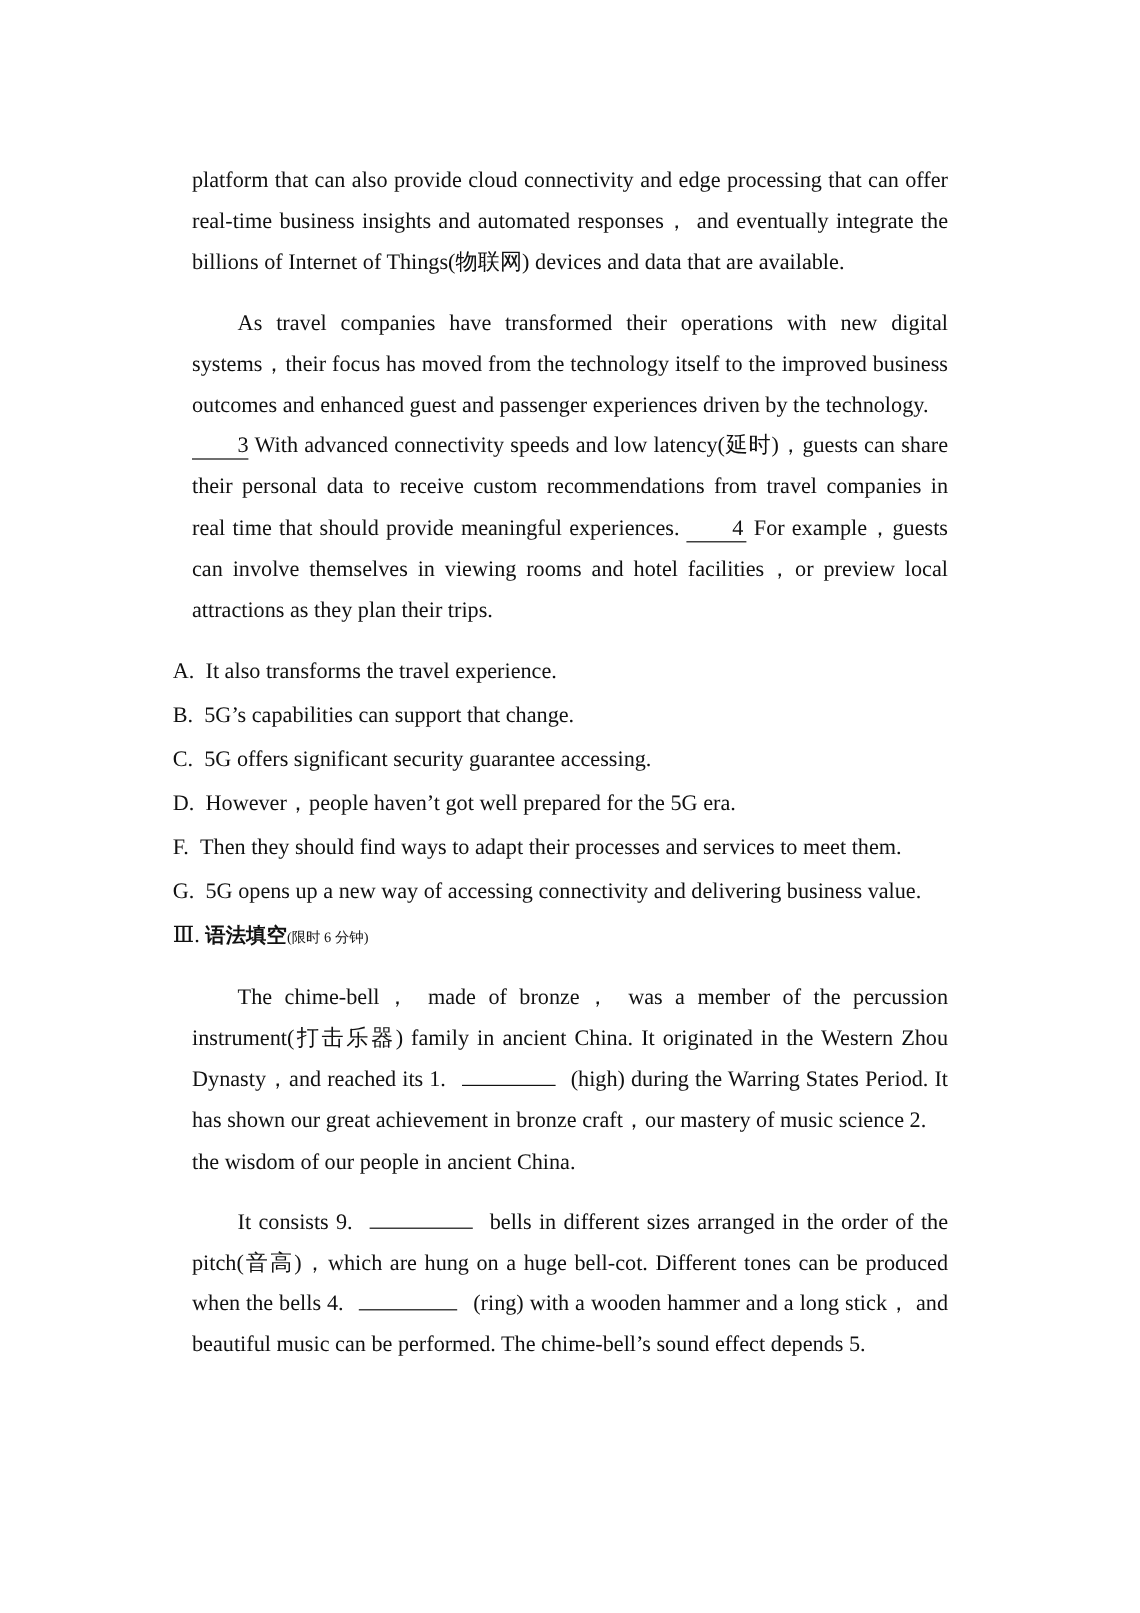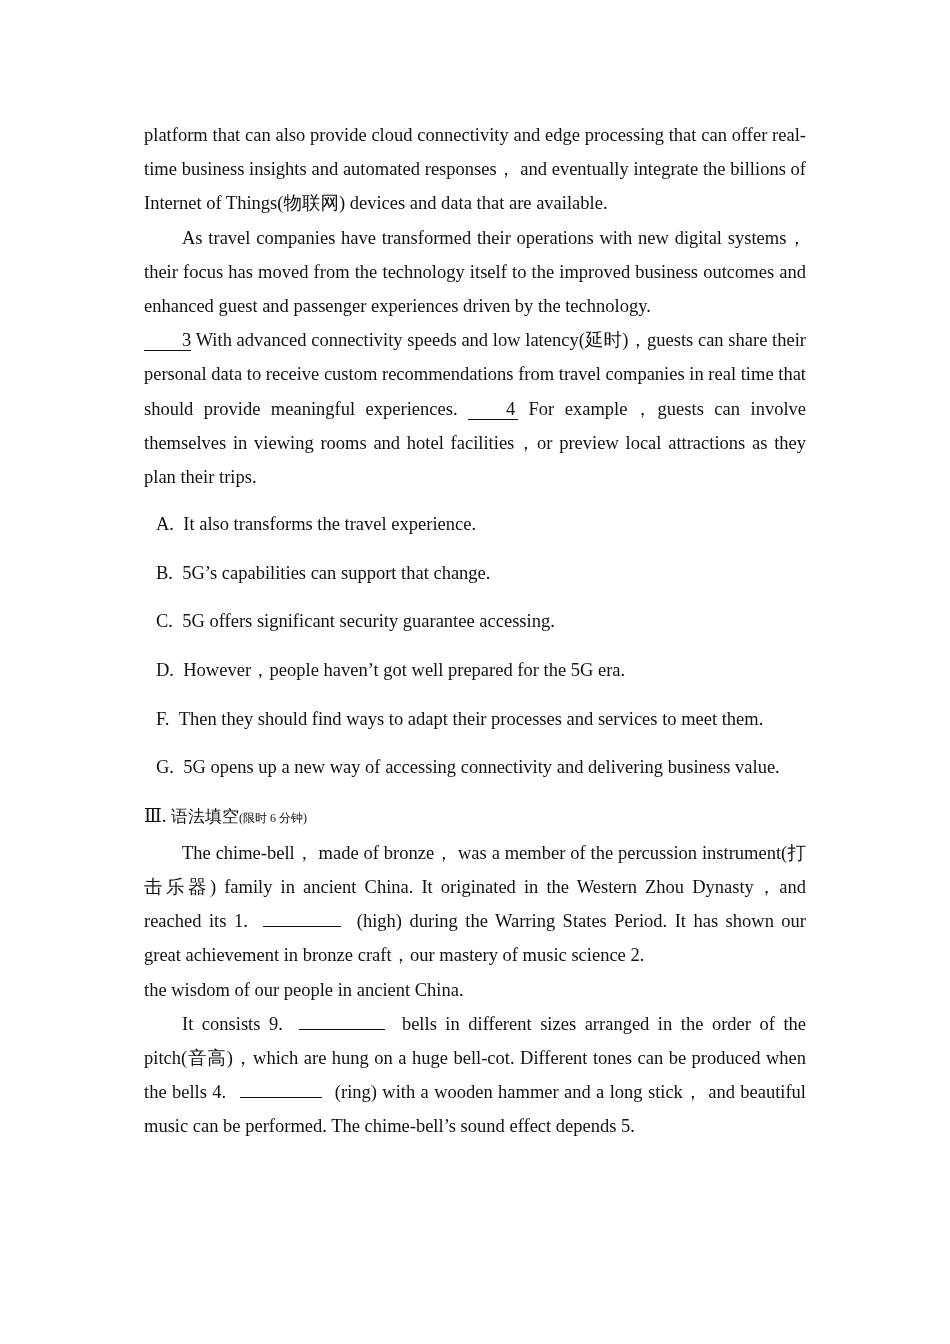--- a/index.html
+++ b/index.html
@@ -2,30 +2,30 @@
 <html><head>
 <meta charset="utf-8">
 <style>
   html, body { margin: 0; padding: 0; background: #ffffff; }
   body { width: 950px; height: 1344px; position: relative; overflow: hidden; }
   .page {
     position: absolute; left: 144px; top: 118px; width: 662px;
     font-family: "Liberation Serif", "DejaVu Serif", serif;
     font-size: 18.5px; color: #111; line-height: 34.2px;
   }
-  .para { margin: 0; text-align: justify; text-align-last: left; }
+  .para { margin: 16px; text-align: justify; text-align-last: left; }
   .indent { text-indent: 38px; }
   .blank { display: inline-block; border-bottom: 1px solid #111; line-height: 20px; text-align: center; }
   .b-num { min-width: 32px; }
   .b-num-wide { min-width: 50px; }
   .b-empty { width: 78px; margin: 0 8px; }
-  .option { margin: 12px; line-height: 36.6px; }
+  .option { margin: 0; line-height: 36.6px; }
   .section-title { margin: 0; line-height: 36px; }
   .section-title .roman { font-weight: normal; }
-  .section-title .zh-bold { font-weight: normal; font-family: "DejaVu Sans", sans-serif; font-size: 17px; }
+  .section-title .zh-bold { font-weight: bold; font-family: "DejaVu Sans", sans-serif; font-size: 17px; }
   .section-title .limit { font-size: 12px; }
 </style>
 </head>
 <body>
 
 <div class="page">
 
   <p class="para">
     <span>platform that can also provide cloud connectivity and edge processing that can offer real-time business insights and automated responses， and eventually integrate the billions of Internet of Things(物联网) devices and data that are available.</span>
   </p>

